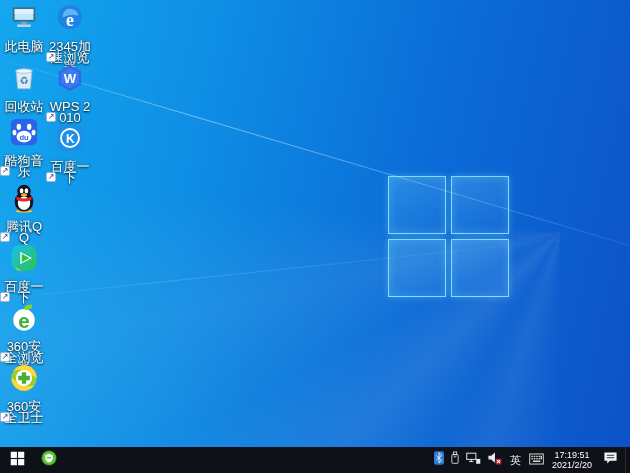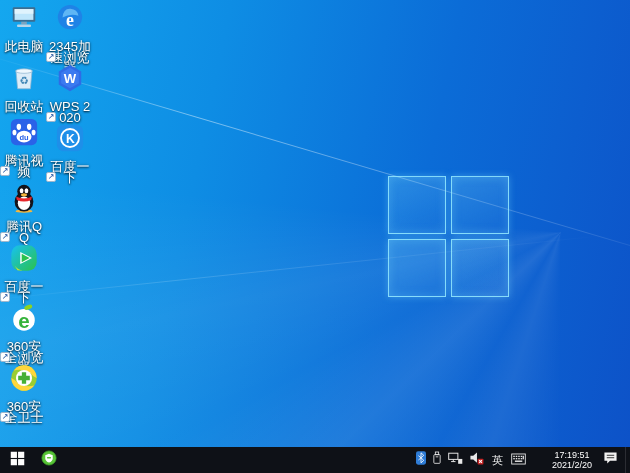--- a/index.html
+++ b/index.html
@@ -54,21 +54,21 @@
   .taskbar {
     position:absolute; left:0; bottom:0; width:630px; height:26px;
     background:#0e1117; display:flex; align-items:center;
   }
   .tb-left { display:flex; align-items:center; height:100%; }
   .start-btn { width:34px; height:100%; display:flex; align-items:center; justify-content:center; }
   .pinned-btn { width:30px; height:100%; display:flex; align-items:center; justify-content:center; }
   .tray { position:absolute; right:0; top:0; height:100%; display:flex; align-items:center; }
   .tray-ic { height:100%; display:flex; align-items:center; justify-content:center; padding:0 3px; }
   .ime { color:#f2f2f2; font-size:11px; padding:0 5px; }
-  .clock { color:#fff; font-size:9px; line-height:10px; text-align:center; padding:0 5px; white-space:nowrap;margin-left:18px; }
+  .clock { color:#fff; font-size:9px; line-height:10px; text-align:center; padding:0 5px; white-space:nowrap; }
   .action-center { height:100%; display:flex; align-items:center; justify-content:center; padding:0 7px 0 6px; }
   .show-desktop { width:5px; height:100%; border-left:1px solid rgba(255,255,255,0.12); }
 </style>
 </head>
 <body>
 
 <div class="desktop">
   <div class="ray ray1"></div>
   <div class="ray ray2"></div>
   <div class="winlogo">
@@ -108,21 +108,21 @@
         <rect x="2" y="2" width="28" height="28" rx="6" fill="#2a62e8"></rect>
         <ellipse cx="10.5" cy="10.5" rx="2.4" ry="3.3" fill="#fff"></ellipse>
         <ellipse cx="21.5" cy="10.5" rx="2.4" ry="3.3" fill="#fff"></ellipse>
         <ellipse cx="5.8" cy="16.5" rx="2.1" ry="3" fill="#fff"></ellipse>
         <ellipse cx="26.2" cy="16.5" rx="2.1" ry="3" fill="#fff"></ellipse>
         <ellipse cx="16" cy="21" rx="8" ry="6.3" fill="#fff"></ellipse>
         <text x="16" y="24" font-size="8" font-weight="bold" text-anchor="middle" fill="#2a62e8">du</text>
       </svg>
     </div>
     <div class="badge">↗</div>
-    <div class="lbl">腾讯视频</div>
+    <div class="lbl">酷狗音乐</div>
   </div>
 
   <div class="cell" style="left:1px;top:183px">
     <div class="ic">
       <svg viewBox="0 0 32 32">
         <ellipse cx="16" cy="30" rx="9" ry="1.8" fill="#f6b73c"></ellipse>
         <ellipse cx="16" cy="20" rx="10" ry="10.5" fill="#14141a"></ellipse>
         <circle cx="16" cy="9" r="7.2" fill="#14141a"></circle>
         <ellipse cx="16" cy="21.5" rx="6.6" ry="7.2" fill="#fff"></ellipse>
         <ellipse cx="13.4" cy="8.3" rx="2" ry="2.7" fill="#fff"></ellipse>
@@ -194,21 +194,21 @@
 
   <div class="cell" style="left:47px;top:63px">
     <div class="ic">
       <svg viewBox="0 0 32 32">
         <polygon points="16,2 28,9 28,23 16,30 4,23 4,9" fill="#2f6be6"></polygon>
         <polygon points="16,5 25.5,10.5 25.5,21.5 16,27 6.5,21.5 6.5,10.5" fill="#3b7af0"></polygon>
         <text x="16" y="21.5" font-size="14" font-weight="bold" text-anchor="middle" fill="#fff">W</text>
       </svg>
     </div>
     <div class="badge">↗</div>
-    <div class="lbl">WPS 2020</div>
+    <div class="lbl">WPS 2010</div>
   </div>
 
   <div class="cell" style="left:47px;top:123px">
     <div class="ic">
       <svg viewBox="0 0 32 32">
         <rect x="2" y="2" width="28" height="28" rx="7" fill="#1e8fe9"></rect>
         <circle cx="16" cy="16" r="9.6" fill="none" stroke="#fff" stroke-width="2"></circle>
         <text x="16.5" y="21" font-size="13" font-weight="bold" text-anchor="middle" fill="#fff">K</text>
       </svg>
     </div>

